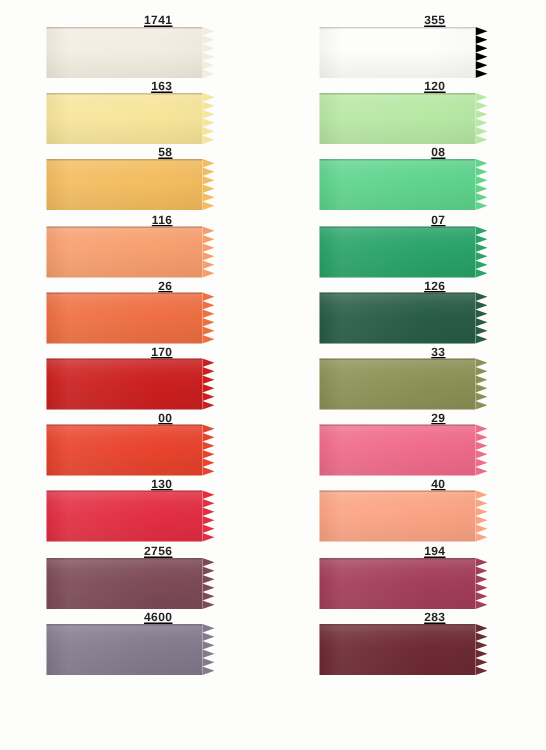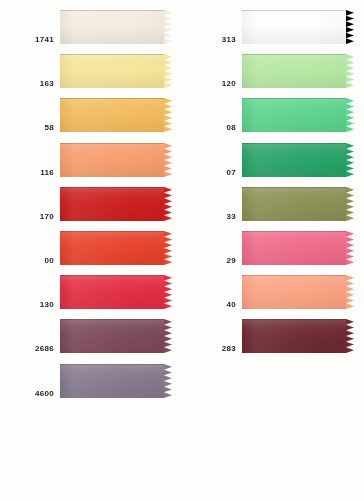--- a/index.html
+++ b/index.html
@@ -38,24 +38,26 @@
   .rows {
     display: flex;
     flex-direction: column;
     justify-content: flex-start;
     padding-top: 10px;
     height: 500px;
     box-sizing: border-box;
   }
   .swatch-row {
     display: flex;
-    align-items: flex-end;
+    flex-direction: column;
+    align-items: center;
     height: 34px;
     margin-bottom: 10.2px;
     position: relative;
+    text-decoration: underline;
   }
   .code {
     width: 54px;
     text-align: right;
     padding-right: 6px;
     font-size: 8px;
     font-weight: bold;
     color: #231f20;
     letter-spacing: 0.3px;
     line-height: 1;
@@ -191,20 +193,35 @@
                   <div class="sheen-h"></div>
                   <div class="edge-top"></div>
                 </div>
                 <div class="ribbon-zig"><svg width="8" height="34" viewBox="0 0 8 34">
                     <path d="M0,0 L8,2.8333333333333335 L0,5.666666666666667 L8,8.5 L0,11.333333333333334 L8,14.166666666666668 L0,17 L8,19.833333333333336 L0,22.666666666666668 L8,25.5 L0,28.333333333333336 L8,31.166666666666668 L0,34 Z" fill="#f79e6e"></path>
                   </svg></div>
               </div>
             </div>
           </div>
           <div class="swatch-row">
+            <div class="code">26</div>
+            <div class="ribbon-wrap">
+              <div class="ribbon">
+                <div class="ribbon-body" style="background: rgb(239, 111, 66);">
+                  <div class="sheen"></div>
+                  <div class="sheen-h"></div>
+                  <div class="edge-top"></div>
+                </div>
+                <div class="ribbon-zig"><svg width="8" height="34" viewBox="0 0 8 34">
+                    <path d="M0,0 L8,2.8333333333333335 L0,5.666666666666667 L8,8.5 L0,11.333333333333334 L8,14.166666666666668 L0,17 L8,19.833333333333336 L0,22.666666666666668 L8,25.5 L0,28.333333333333336 L8,31.166666666666668 L0,34 Z" fill="#ef6f42"></path>
+                  </svg></div>
+              </div>
+            </div>
+          </div>
+          <div class="swatch-row">
             <div class="code">170</div>
             <div class="ribbon-wrap">
               <div class="ribbon">
                 <div class="ribbon-body" style="background: rgb(204, 31, 31);">
                   <div class="sheen"></div>
                   <div class="sheen-h"></div>
                   <div class="edge-top"></div>
                 </div>
                 <div class="ribbon-zig"><svg width="8" height="34" viewBox="0 0 8 34">
                     <path d="M0,0 L8,2.8333333333333335 L0,5.666666666666667 L8,8.5 L0,11.333333333333334 L8,14.166666666666668 L0,17 L8,19.833333333333336 L0,22.666666666666668 L8,25.5 L0,28.333333333333336 L8,31.166666666666668 L0,34 Z" fill="#cc1f1f"></path>
@@ -236,21 +253,21 @@
                   <div class="sheen-h"></div>
                   <div class="edge-top"></div>
                 </div>
                 <div class="ribbon-zig"><svg width="8" height="34" viewBox="0 0 8 34">
                     <path d="M0,0 L8,2.8333333333333335 L0,5.666666666666667 L8,8.5 L0,11.333333333333334 L8,14.166666666666668 L0,17 L8,19.833333333333336 L0,22.666666666666668 L8,25.5 L0,28.333333333333336 L8,31.166666666666668 L0,34 Z" fill="#e32e42"></path>
                   </svg></div>
               </div>
             </div>
           </div>
           <div class="swatch-row">
-            <div class="code">2686</div>
+            <div class="code">2756</div>
             <div class="ribbon-wrap">
               <div class="ribbon">
                 <div class="ribbon-body" style="background: rgb(125, 74, 89);">
                   <div class="sheen"></div>
                   <div class="sheen-h"></div>
                   <div class="edge-top"></div>
                 </div>
                 <div class="ribbon-zig"><svg width="8" height="34" viewBox="0 0 8 34">
                     <path d="M0,0 L8,2.8333333333333335 L0,5.666666666666667 L8,8.5 L0,11.333333333333334 L8,14.166666666666668 L0,17 L8,19.833333333333336 L0,22.666666666666668 L8,25.5 L0,28.333333333333336 L8,31.166666666666668 L0,34 Z" fill="#7d4a59"></path>
                   </svg></div>
@@ -271,21 +288,21 @@
                   </svg></div>
               </div>
             </div>
           </div>
         </div>
     </div>
 
     <div class="column column-right">
       <div class="rows" id="rows-right">
           <div class="swatch-row">
-            <div class="code">313</div>
+            <div class="code">355</div>
             <div class="ribbon-wrap">
               <div class="ribbon">
                 <div class="ribbon-body">
                   <div class="sheen"></div>
                   <div class="sheen-h"></div>
                   <div class="edge-top"></div>
                 </div>
                 <div class="ribbon-zig"><svg width="8" height="34" viewBox="0 0 8 34">
                     <path d="M0,0 L8,2.8333333333333335 L0,5.666666666666667 L8,8.5 L0,11.333333333333334 L8,14.166666666666668 L0,17 L8,19.833333333333336 L0,22.666666666666668 L8,25.5 L0,28.333333333333336 L8,31.166666666666668 L0,34 Z" fill="#7ed košice"></path>
                   </svg></div>
@@ -331,20 +348,35 @@
                   <div class="sheen-h"></div>
                   <div class="edge-top"></div>
                 </div>
                 <div class="ribbon-zig"><svg width="8" height="34" viewBox="0 0 8 34">
                     <path d="M0,0 L8,2.8333333333333335 L0,5.666666666666667 L8,8.5 L0,11.333333333333334 L8,14.166666666666668 L0,17 L8,19.833333333333336 L0,22.666666666666668 L8,25.5 L0,28.333333333333336 L8,31.166666666666668 L0,34 Z" fill="#29a368"></path>
                   </svg></div>
               </div>
             </div>
           </div>
           <div class="swatch-row">
+            <div class="code">126</div>
+            <div class="ribbon-wrap">
+              <div class="ribbon">
+                <div class="ribbon-body" style="background: rgb(40, 92, 71);">
+                  <div class="sheen"></div>
+                  <div class="sheen-h"></div>
+                  <div class="edge-top"></div>
+                </div>
+                <div class="ribbon-zig"><svg width="8" height="34" viewBox="0 0 8 34">
+                    <path d="M0,0 L8,2.8333333333333335 L0,5.666666666666667 L8,8.5 L0,11.333333333333334 L8,14.166666666666668 L0,17 L8,19.833333333333336 L0,22.666666666666668 L8,25.5 L0,28.333333333333336 L8,31.166666666666668 L0,34 Z" fill="#285c47"></path>
+                  </svg></div>
+              </div>
+            </div>
+          </div>
+          <div class="swatch-row">
             <div class="code">33</div>
             <div class="ribbon-wrap">
               <div class="ribbon">
                 <div class="ribbon-body" style="background: rgb(139, 145, 85);">
                   <div class="sheen"></div>
                   <div class="sheen-h"></div>
                   <div class="edge-top"></div>
                 </div>
                 <div class="ribbon-zig"><svg width="8" height="34" viewBox="0 0 8 34">
                     <path d="M0,0 L8,2.8333333333333335 L0,5.666666666666667 L8,8.5 L0,11.333333333333334 L8,14.166666666666668 L0,17 L8,19.833333333333336 L0,22.666666666666668 L8,25.5 L0,28.333333333333336 L8,31.166666666666668 L0,34 Z" fill="#8b9155"></path>
@@ -371,20 +403,35 @@
             <div class="code">40</div>
             <div class="ribbon-wrap">
               <div class="ribbon">
                 <div class="ribbon-body" style="background: rgb(251, 163, 131);">
                   <div class="sheen"></div>
                   <div class="sheen-h"></div>
                   <div class="edge-top"></div>
                 </div>
                 <div class="ribbon-zig"><svg width="8" height="34" viewBox="0 0 8 34">
                     <path d="M0,0 L8,2.8333333333333335 L0,5.666666666666667 L8,8.5 L0,11.333333333333334 L8,14.166666666666668 L0,17 L8,19.833333333333336 L0,22.666666666666668 L8,25.5 L0,28.333333333333336 L8,31.166666666666668 L0,34 Z" fill="#fba383"></path>
+                  </svg></div>
+              </div>
+            </div>
+          </div>
+          <div class="swatch-row">
+            <div class="code">194</div>
+            <div class="ribbon-wrap">
+              <div class="ribbon">
+                <div class="ribbon-body" style="background: rgb(163, 62, 88);">
+                  <div class="sheen"></div>
+                  <div class="sheen-h"></div>
+                  <div class="edge-top"></div>
+                </div>
+                <div class="ribbon-zig"><svg width="8" height="34" viewBox="0 0 8 34">
+                    <path d="M0,0 L8,2.8333333333333335 L0,5.666666666666667 L8,8.5 L0,11.333333333333334 L8,14.166666666666668 L0,17 L8,19.833333333333336 L0,22.666666666666668 L8,25.5 L0,28.333333333333336 L8,31.166666666666668 L0,34 Z" fill="#a33e58"></path>
                   </svg></div>
               </div>
             </div>
           </div>
           <div class="swatch-row">
             <div class="code">283</div>
             <div class="ribbon-wrap">
               <div class="ribbon">
                 <div class="ribbon-body" style="background: rgb(110, 42, 51);">
                   <div class="sheen"></div>

